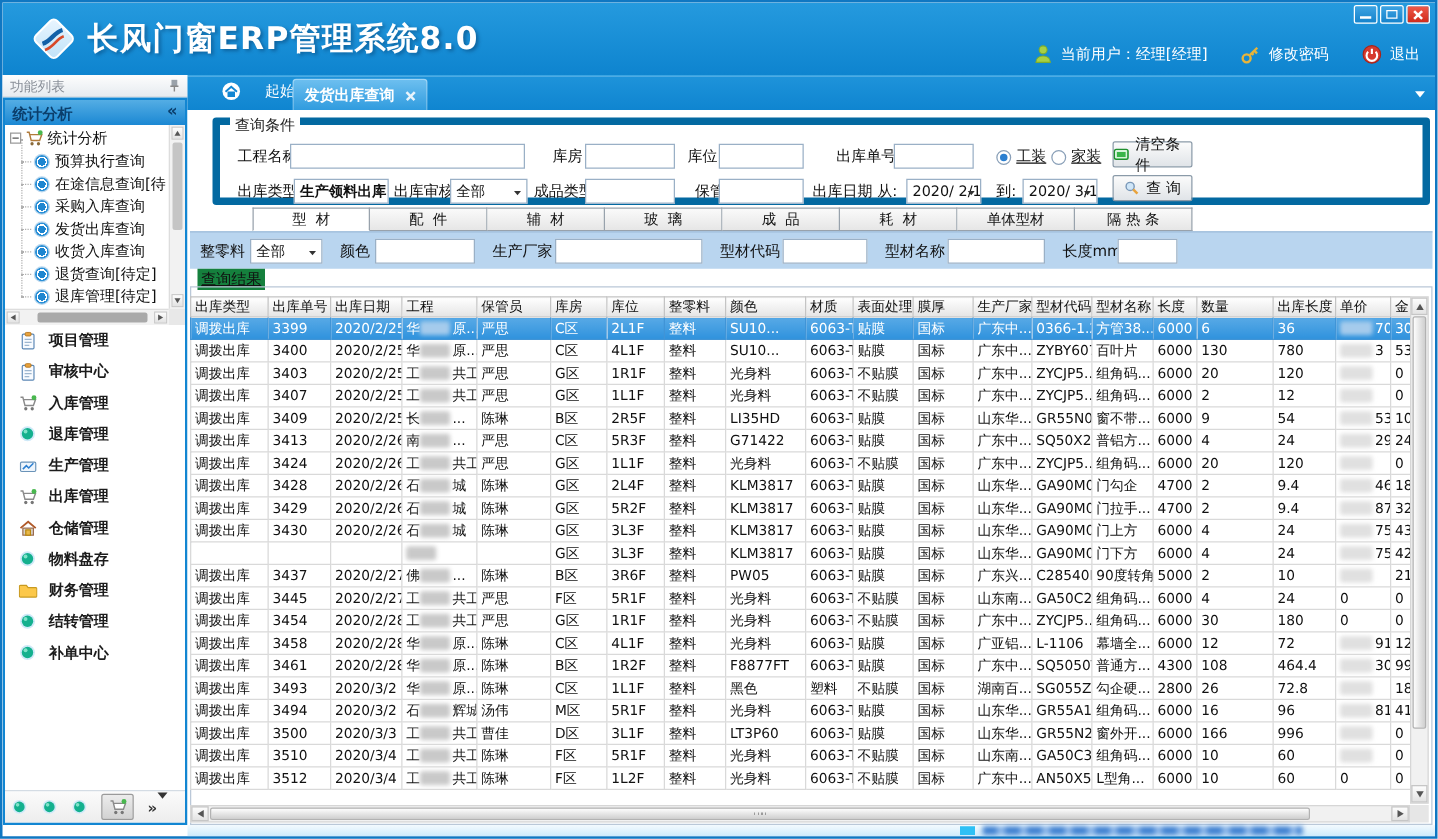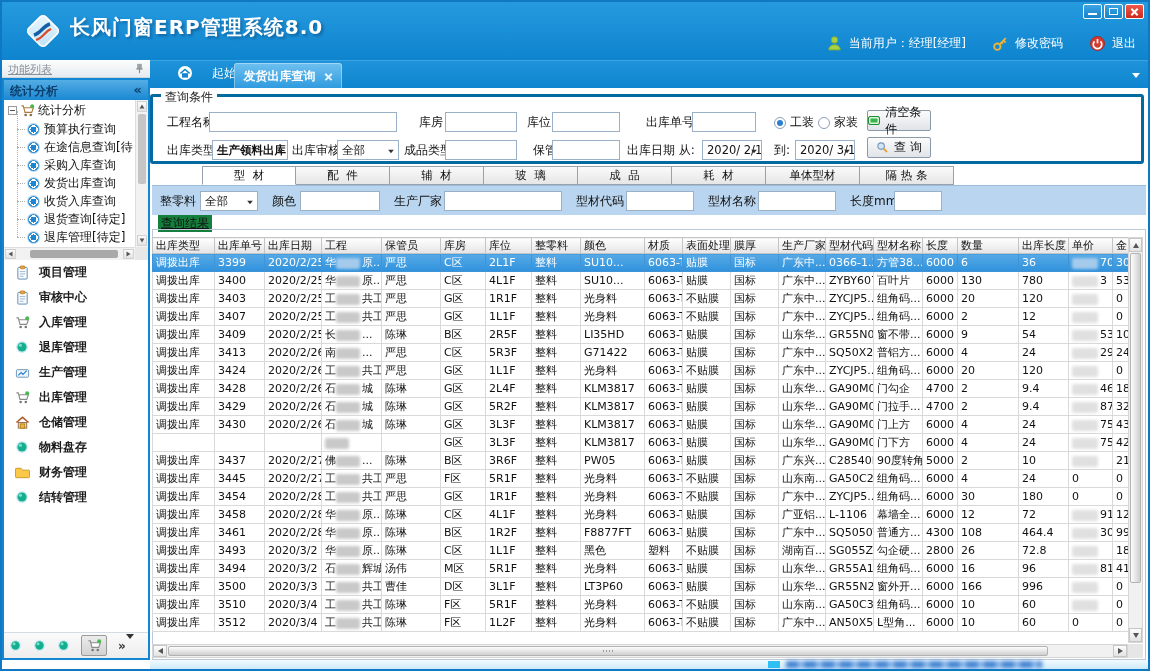--- a/index.html
+++ b/index.html
@@ -9,40 +9,40 @@
     border:2px solid #1077c2;
     font-family:"DejaVu Sans","Liberation Sans",sans-serif;
     font-size:12px; color:#111;
   }
   svg { display:block; }
 
   
   .titlebar { position:absolute; left:0; top:0; right:0; height:58px;
     background:linear-gradient(#259ade,#0e84cf); }
   .logo { position:absolute; left:20px; top:8px; width:42px; height:42px; }
-  .app-title { position:absolute; left:68px; top:12px; font-size:20px; font-weight:bold;
+  .app-title { position:absolute; left:68px; top:12px; font-size:25px; font-weight:bold;
     color:#fff; letter-spacing:1px; text-shadow:2px 2px 3px rgba(0,40,80,.4); white-space:nowrap; }
   .win-controls { position:absolute; right:4px; top:2px; display:flex; gap:2px; }
   .wbtn { width:19px; height:15px; border:1px solid #fff; border-radius:2px;
     background:linear-gradient(#3ea3e2,#1583cc); position:relative; cursor:pointer; }
   .wbtn.close { background:linear-gradient(#ef5a4a,#cf2a1a); }
   .g-min { position:absolute; left:4px; right:4px; bottom:3px; height:2px; background:#fff; }
   .g-max { position:absolute; left:4px; top:3px; right:4px; bottom:3px; border:1.5px solid #fff; }
   .g-x1,.g-x2 { position:absolute; left:4px; top:6px; width:9px; height:2px; background:#fff; }
   .g-x1 { transform:rotate(45deg);} .g-x2 { transform:rotate(-45deg);}
   .user-bar { position:absolute; right:12px; top:33px; display:flex; align-items:center;
     gap:6px; color:#fff; white-space:nowrap; }
   .user-bar .sp { width:14px; }
   .uic { width:17px; height:17px; }
   .ulink { cursor:pointer; }
 
   
   .sidebar { position:absolute; left:0; top:58px; width:148px; bottom:9px; background:#fff; }
   .fn-title { height:18px; background:linear-gradient(#fdfdfd,#e6ebf0);
-    border-bottom:1px solid #ccd4dc; color:#8a9099; padding:2px 6px; position:relative; font-size:11px;text-decoration:underline;}
+    border-bottom:1px solid #ccd4dc; color:#8a9099; padding:2px 6px; position:relative; font-size:11px;}
   .pin { position:absolute; right:4px; top:2px; width:13px; height:13px; cursor:pointer;}
   .sb-body { position:absolute; top:18px; left:0; right:0; bottom:0;
     border:2px solid #1286d2; background:#fff; }
   .group-cap { height:20px; background:linear-gradient(#54ade4,#1b88d3);
     color:#0b3e6b; font-weight:bold; padding:3px 6px; position:relative; }
   .collapse { position:absolute; right:6px; top:2px; font-size:13px; cursor:pointer; }
   .tree { position:absolute; top:20px; left:0; right:0; height:160px; background:#fff; overflow:hidden; }
   .tree-root { height:20px; display:flex; align-items:center; gap:3px; padding-left:4px; }
   .expander { width:9px; height:9px; border:1px solid #9a9a9a; background:#fff; position:relative; }
   .expander::after { content:""; position:absolute; left:1px; right:1px; top:3px; height:1px; background:#555; }
@@ -82,32 +82,32 @@
     box-shadow:inset 0 0 0 1px rgba(255,255,255,.35);
     display:flex; align-items:center; justify-content:center; gap:8px; padding:0 8px;
     color:#fff; font-weight:bold; cursor:pointer; }
   .tclose { position:relative; width:9px; height:9px; cursor:pointer; }
   .tclose::before,.tclose::after { content:""; position:absolute; left:0; top:4px; width:9px; height:1.6px; background:#e8f4fc; }
   .tclose::before{ transform:rotate(45deg);} .tclose::after{ transform:rotate(-45deg);}
   .strip-arrow { position:absolute; right:8px; top:12px; }
   .content { position:absolute; left:0; right:0; top:28px; bottom:9px; background:#fff; overflow:hidden; }
 
   
-  .qbox { position:absolute; top:6px; left:0; right:4px; height:70px;
-    border:3px solid #0369a1; border-radius:3px; }
+  .qbox { position:absolute; top:6px; left:20px; right:4px; height:70px;
+    border:6px solid #0369a1; border-radius:3px; }
   .gb-label { position:absolute; top:-8px; left:8px; background:#fff; padding:0 4px; color:#222; }
   .q-lab { position:absolute; line-height:20px; white-space:nowrap; }
   .q-in { position:absolute; height:20px; border:1px solid #9ab0c6; background:#fff;
     font:inherit; padding:0 3px; outline:none; }
   .q-combo { position:absolute; height:20px; border:1px solid #9ab0c6; background:#fff;
     padding:2px 14px 0 4px; cursor:pointer; white-space:nowrap; overflow:hidden; font-size:11.5px;}
   .q-combo .arr { position:absolute; right:3px; top:8px; }
   .tri-dn { width:0; height:0; border-left:4px solid transparent; border-right:4px solid transparent; border-top:5px solid #333; }
   .tri-dn.white { border-top-color:#fff; }
-  .radio-g { position:absolute; display:flex; align-items:center; gap:4px; cursor:pointer; }
+  .radio-g { position:absolute; display:flex; align-items:center; gap:4px; cursor:pointer;text-decoration:underline; }
   .radio { width:12px; height:12px; border-radius:50%; border:1px solid #8aa0b8; background:#fff; }
   .radio.sel { position:relative; }
   .radio.sel::after { content:""; position:absolute; left:2px; top:2px; width:6px; height:6px; border-radius:50%; background:#2b7fd0; }
   .xbtn { position:absolute; border:1px solid #8a9aa8; border-radius:2px;
     background:linear-gradient(#fbfbfb,#e0e4e8); display:flex; align-items:center;
     justify-content:center; gap:5px; cursor:pointer; }
   .clr-ico { width:13px; height:9px; background:#39b54a; border:1px solid #1f8f2f; border-radius:2px; box-shadow:inset 0 0 0 1.5px #d8f4dc; }
   .mag { width:13px; height:13px; }
 
   
@@ -391,20 +391,30 @@
         <div class="nav-item">
           <span class="ni">
             <svg width="14" height="14" viewBox="0 0 16 16">
               <circle cx="8" cy="8" r="6.8" fill="#cfe9f8"></circle>
               <circle cx="8" cy="8" r="5.2" fill="#14b08e"></circle>
               <circle cx="6.2" cy="6" r="1.8" fill="#7fe2c8"></circle>
             </svg>
           </span>
           <span class="nav-label">结转管理</span>
         </div>
+        <div class="nav-item">
+          <span class="ni">
+            <svg width="14" height="14" viewBox="0 0 16 16">
+              <circle cx="8" cy="8" r="6.8" fill="#cfe9f8"></circle>
+              <circle cx="8" cy="8" r="5.2" fill="#14b08e"></circle>
+              <circle cx="6.2" cy="6" r="1.8" fill="#7fe2c8"></circle>
+            </svg>
+          </span>
+          <span class="nav-label">补单中心</span>
+        </div>
       </div>
     <div class="nav-bottom">
       <svg class="dotsm" viewBox="0 0 16 16">
           <circle cx="8" cy="8" r="6.8" fill="#cfe9f8"></circle>
           <circle cx="8" cy="8" r="5.2" fill="#14b08e"></circle>
           <circle cx="6.2" cy="6" r="1.8" fill="#7fe2c8"></circle>
         </svg>
       <svg class="dotsm" viewBox="0 0 16 16">
           <circle cx="8" cy="8" r="6.8" fill="#cfe9f8"></circle>
           <circle cx="8" cy="8" r="5.2" fill="#14b08e"></circle>

